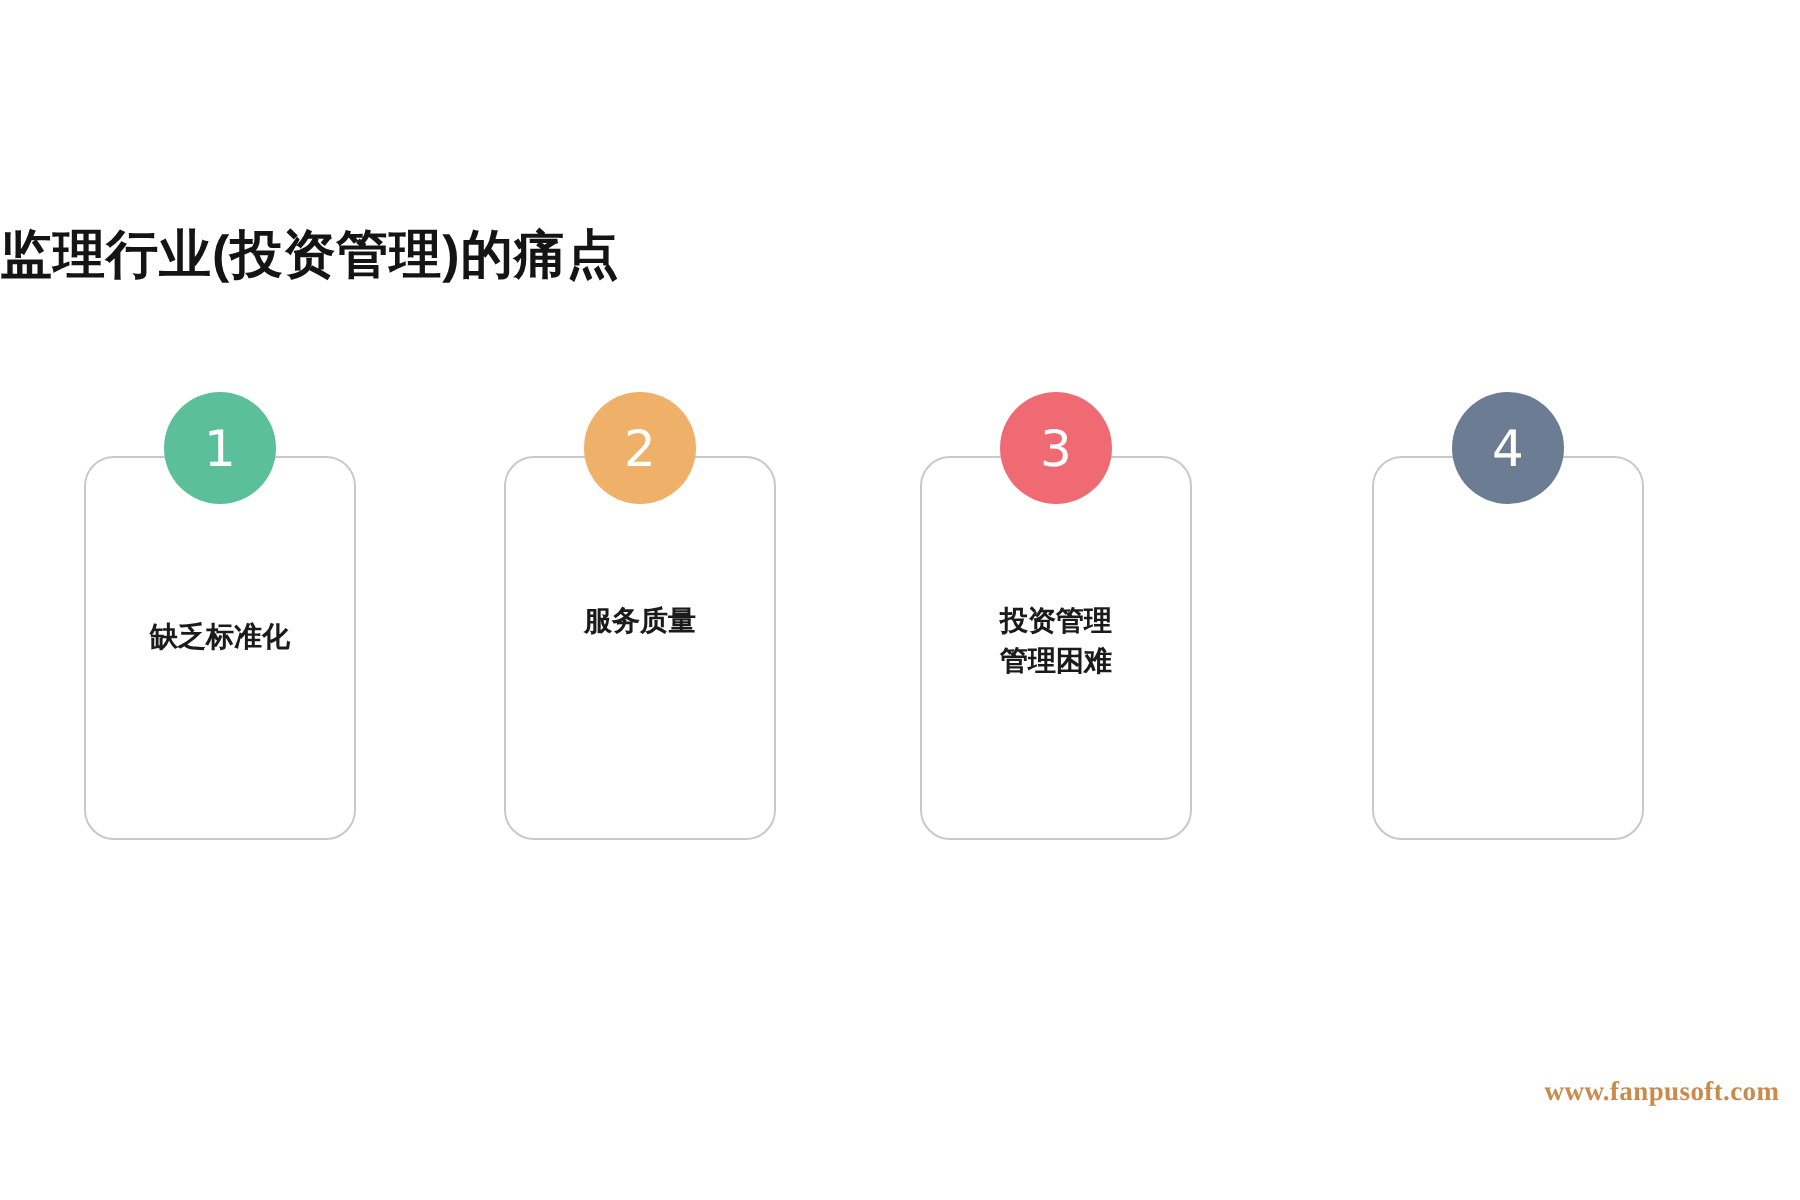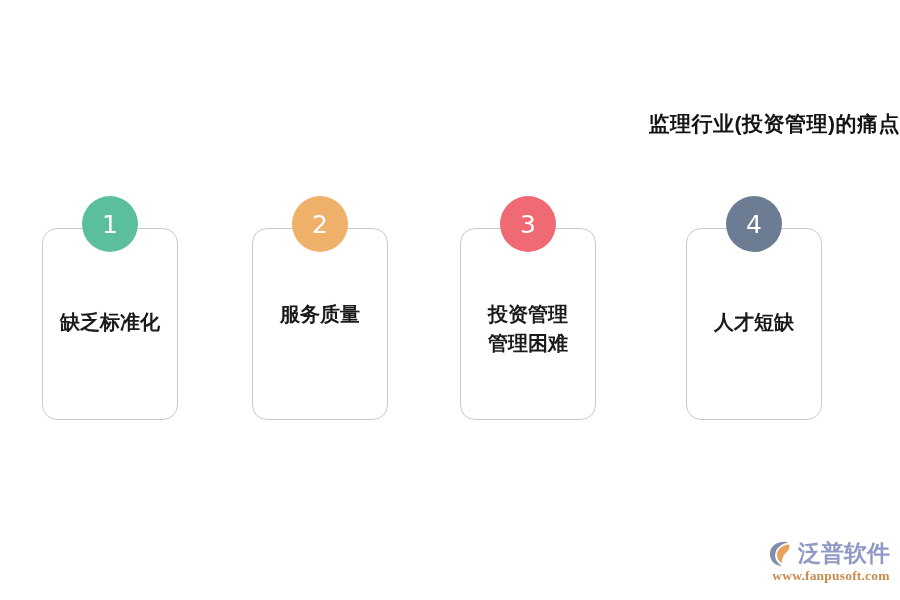--- a/index.html
+++ b/index.html
@@ -17,22 +17,22 @@
     font-family: "Liberation Sans", "DejaVu Sans", sans-serif;
     color: #1a1a1a;
   }
 
   
   .slide-title {
     position: absolute;
     top: 110px;
     left: 0;
     width: 900px;
-    text-align: right;
-    font-size: 21px;
+    text-align: left;
+    font-size: 26px;
     font-weight: bold;
     letter-spacing: 0.5px;
     color: #141414;
     white-space: nowrap;
   }
 
   
   .cards-row {
     position: absolute;
     top: 196px;
@@ -85,21 +85,21 @@
     line-height: 1;
     font-family: "DejaVu Sans", "Liberation Sans", sans-serif;
   }
 
   .card-label {
     position: absolute;
     top: 104px;
     left: 0;
     width: 136px;
     text-align: center;
-    font-size: 20px;
+    font-size: 14px;
     font-weight: bold;
     line-height: 1.45;
     color: #1a1a1a;
   }
 
   .card-label .line2 { display: block; }
 
   
   .logo {
     position: absolute;
@@ -179,32 +179,19 @@
       <span class="line1">投资管理</span>
       <span class="line2">管理困难</span>
     </div>
   </div>
 
   <div class="card-unit pos-3">
     <div class="card-box"></div>
     <div class="card-badge" style="background: rgb(107, 124, 147);">
       <span class="card-badge-num">4</span>
     </div>
-    <div class="card-label" style="top: 112px;">
-      <span class="line1">人才短缺</span>
-      
-    </div>
   </div>
 
 </div>
 
 <div class="logo">
-  <div class="logo-top">
-    <span class="logo-mark">
-      <svg viewBox="0 0 28 27" width="28" height="27" xmlns="http://www.w3.org/2000/svg">
-        <path d="M20.5 2.2 C12.5 0.2 3.2 4.0 2.0 12.2 C0.9 19.8 7.0 25.8 14.2 26.2 C9.0 23.2 6.2 18.2 7.4 13.0 C8.6 7.6 13.8 3.6 20.5 2.2 Z" fill="#7f8cab"></path>
-        <path d="M21.2 4.4 C14.0 4.6 9.2 9.2 9.0 14.8 C8.9 18.6 11.0 21.6 14.0 23.2 C13.4 19.0 15.6 14.4 19.4 11.2 C21.2 9.6 22.0 6.8 21.2 4.4 Z" fill="#e8a05a"></path>
-      </svg>
-    </span>
-    <span class="logo-word">泛普软件</span>
-  </div>
   <div class="logo-url">www.fanpusoft.com</div>
 </div>
 
 </body></html>

